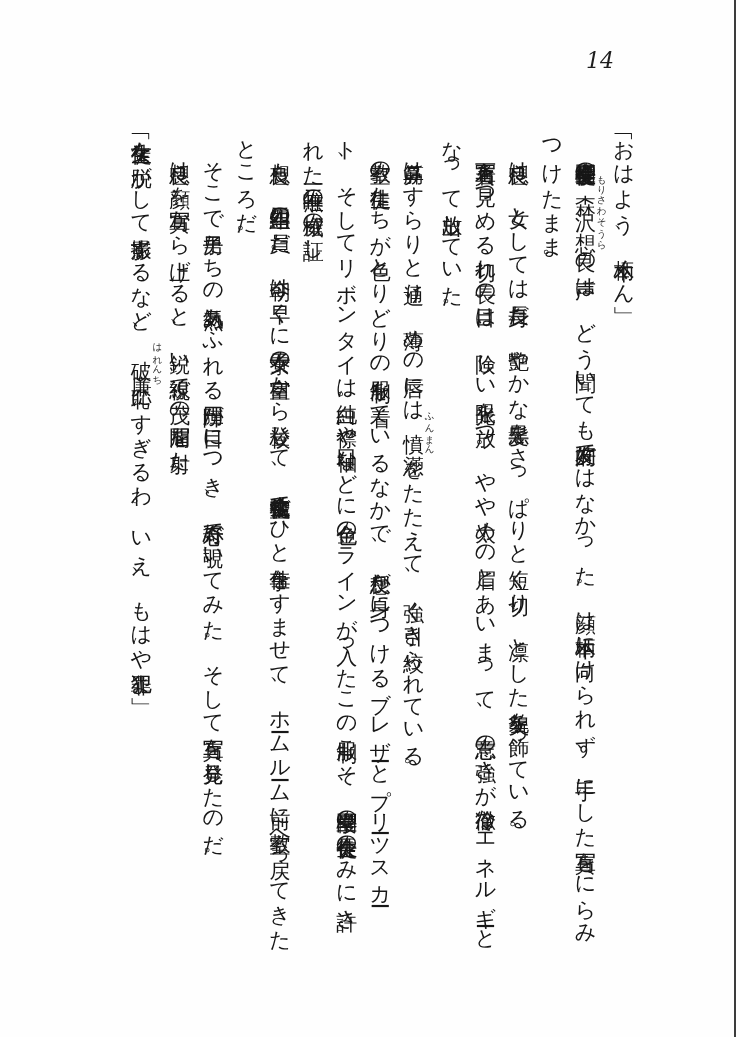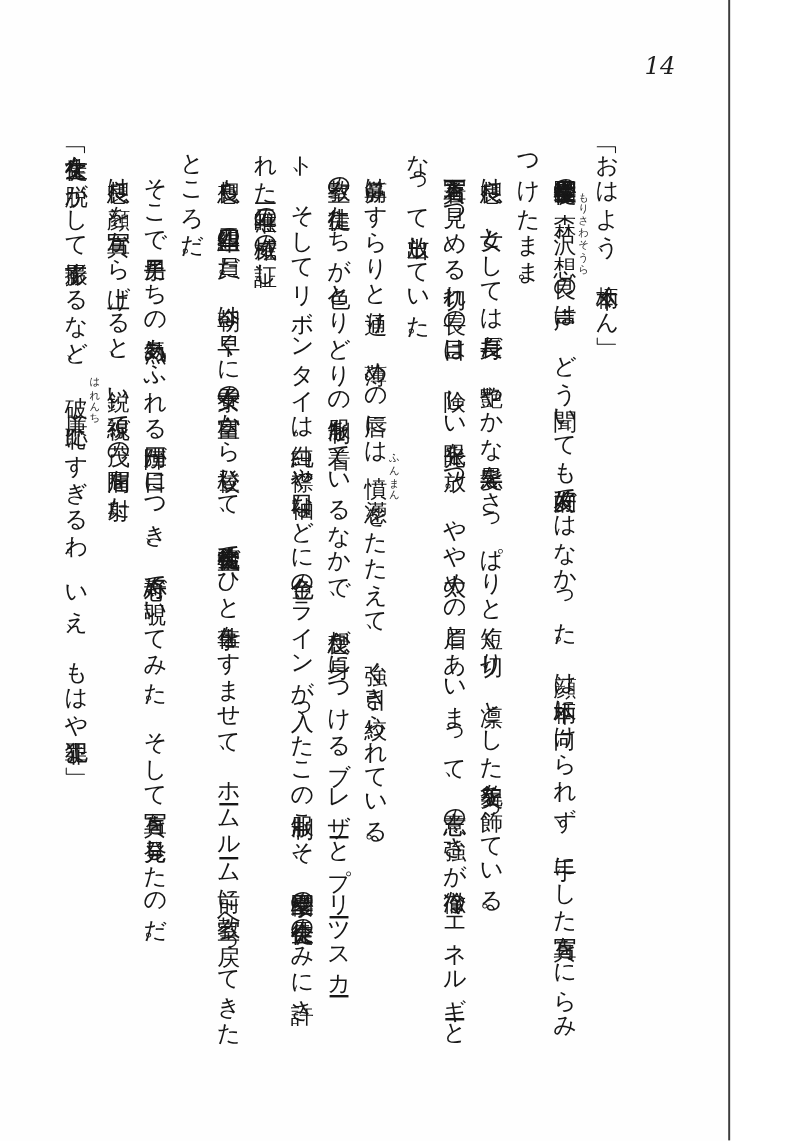--- a/index.html
+++ b/index.html
@@ -2,21 +2,21 @@
 <html lang="ja"><head>
 <meta charset="utf-8">
 <style>
   html, body {
     margin: 0;
     padding: 0;
     background: #ffffff;
   }
   .book-page {
     position: relative;
-    width: 664px;
+    width: 736px;
     height: 1037px;
     background: #fefefe;
     overflow: hidden;
     font-family: "Liberation Serif", "DejaVu Serif", serif;
   }
   .page-number {
     position: absolute;
     left: 586px;
     top: 48px;
     font-size: 22px;

